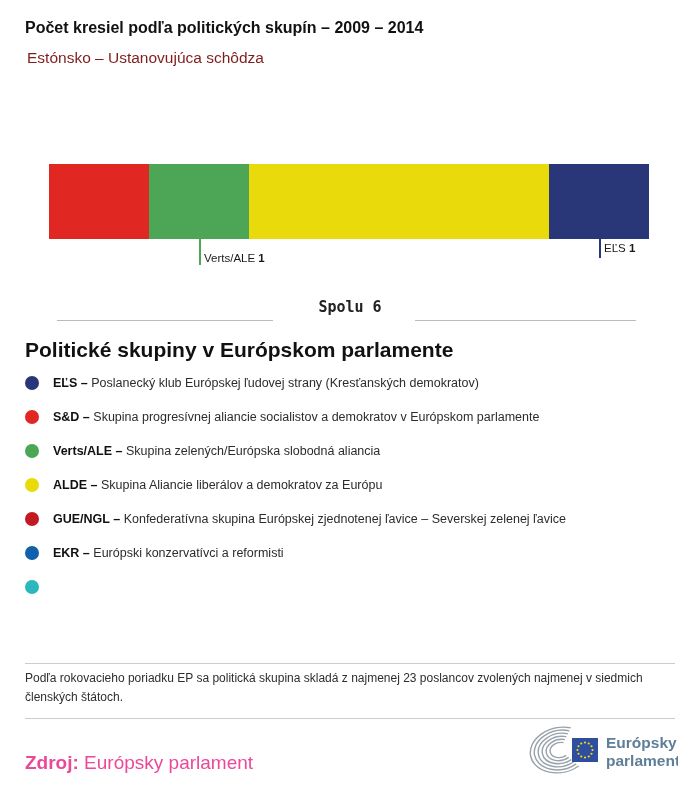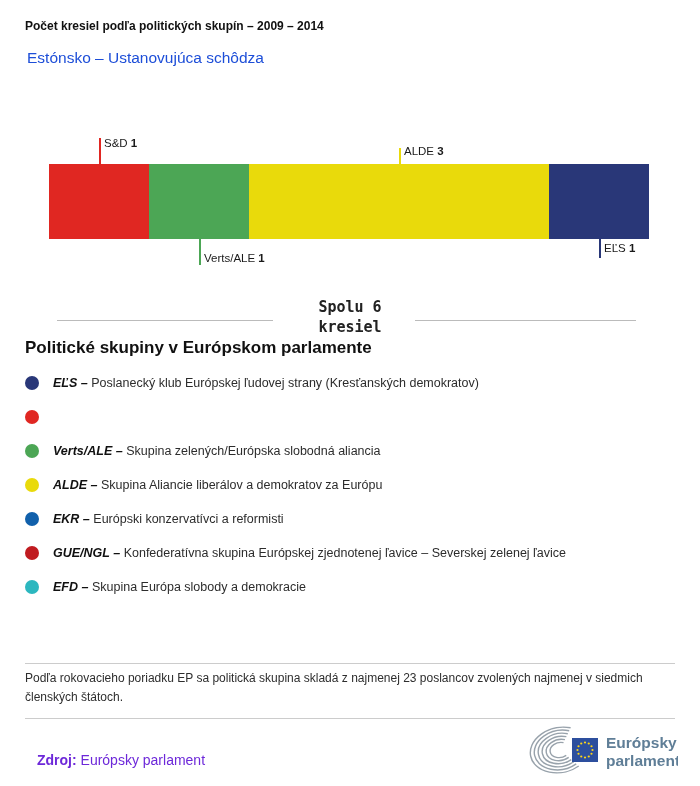--- a/index.html
+++ b/index.html
@@ -8,25 +8,25 @@
     width: 700px; height: 786px;
     font-family: "Liberation Sans", sans-serif;
     color: #1a1a1a;
     position: relative;
     overflow: hidden;
   }
   .page { position: absolute; inset: 0; width: 700px; height: 786px; }
 
   .title {
     position: absolute; left: 25px; top: 19px;
-    font-size: 12px; font-weight: bold; color: #111;
+    font-size: 16px; font-weight: bold; color: #111;
   }
   .subtitle {
     position: absolute; left: 27px; top: 49px;
-    font-size: 15.5px; font-weight: normal; color: #1d4ed8;
+    font-size: 15.5px; font-weight: normal; color: #7f1d1d;
   }
 
   
   .bar-wrap {
     position: absolute; left: 49px; top: 164px;
     width: 600px; height: 75px;
     display: flex; flex-direction: row; align-items: stretch;
   }
   .bar-segment { height: 100%; }
   .callout-layer { position: absolute; left: 49px; width: 600px; height: 30px; }
@@ -45,134 +45,127 @@
   .total-label {
     position: absolute; left: 284px; top: 297px; width: 132px;
     text-align: center;
     font-family: "DejaVu Sans Mono", monospace;
     font-weight: bold; font-size: 15px; line-height: 20px; color: #222;
   }
 
   
   .legend-heading {
     position: absolute; left: 25px; top: 338px;
-    font-size: 17px; font-weight: bold; color: #111;
+    font-size: 21px; font-weight: bold; color: #111;
   }
   .legend-list { position: absolute; left: 25px; top: 366px; width: 650px; }
   .legend-row {
     height: 34px; display: flex; align-items: center;
   }
   .legend-dot {
     width: 14px; height: 14px; border-radius: 50%;
     margin-right: 14px; flex: 0 0 14px;
   }
   .legend-text { font-size: 12.5px; color: #2c2c2c; white-space: nowrap; }
-  .legend-name { font-weight: bold; color: #111; font-style: italic; }
+  .legend-name { font-weight: bold; color: #111; }
 
   
   .divider { position: absolute; left: 25px; width: 650px; height: 1px; background: #cccccc; }
   .divider-1 { top: 663px; }
   .divider-2 { top: 718px; }
   .footnote {
     position: absolute; left: 25px; top: 669px; width: 640px;
     font-size: 12px; line-height: 19px; color: #2e2e2e;
   }
   .source {
     position: absolute; left: 25px; top: 752px;
-    font-size: 14px; color: #6d28d9; margin-left: 12px;
+    font-size: 19px; color: #ec4899;
   }
   .source .source-label { font-weight: bold; }
   .logo { position: absolute; left: 528px; top: 718px; width: 150px; height: 62px; }
 </style>
 </head>
 <body>
 
 <div class="page">
 
   <div class="title">Počet kresiel podľa politických skupín – 2009 – 2014</div>
   <div class="subtitle">Estónsko – Ustanovujúca schôdza</div>
 
-  <div class="callout-layer callouts-above">
-      <div class="tick" style="left: 50px; height: 26px; background: rgb(224, 39, 34); bottom: 0px;"></div>
-      <div class="callout-label" style="left: 55px; top: 3px;"><span>S&amp;D </span><b>1</b></div>
-      <div class="tick" style="left: 350px; height: 16px; background: rgb(233, 218, 11); bottom: 0px;"></div>
-      <div class="callout-label" style="left: 355px; top: 11px;"><span>ALDE </span><b>3</b></div>
-    </div>
   <div class="bar-wrap">
       <div class="bar-segment" style="flex-grow: 1; background: rgb(224, 39, 34);"></div>
       <div class="bar-segment" style="flex-grow: 1; background: rgb(76, 166, 85);"></div>
       <div class="bar-segment" style="flex-grow: 3; background: rgb(233, 218, 11);"></div>
       <div class="bar-segment" style="flex-grow: 1; background: rgb(41, 55, 120);"></div>
     </div>
   <div class="callout-layer callouts-below">
       <div class="tick" style="left: 150px; height: 26px; background: rgb(76, 166, 85); top: 0px;"></div>
       <div class="callout-label" style="left: 155px; top: 13px;"><span>Verts/ALE </span><b>1</b></div>
       <div class="tick" style="left: 550px; height: 19px; background: rgb(41, 55, 120); top: 0px;"></div>
       <div class="callout-label" style="left: 555px; top: 3px;"><span>EĽS </span><b>1</b></div>
     </div>
 
   <div class="total-rule left"></div>
   <div class="total-rule right"></div>
   <div class="total-label">
     <div>Spolu 6</div>
-    <div>kresiel</div>
   </div>
 
   <div class="legend-heading">Politické skupiny v Európskom parlamente</div>
   <div class="legend-list">
   <div class="legend-row">
     <span class="legend-dot" style="background: rgb(41, 55, 120);"></span>
     <span class="legend-text">
       <span class="legend-name">EĽS –</span>
       <span class="legend-desc"> Poslanecký klub Európskej ľudovej strany (Kresťanských demokratov)</span>
     </span>
   </div>
 
   <div class="legend-row">
     <span class="legend-dot" style="background: rgb(224, 39, 34);"></span>
+    <span class="legend-text">
+      <span class="legend-name">S&amp;D –</span>
+      <span class="legend-desc"> Skupina progresívnej aliancie socialistov a demokratov v Európskom parlamente</span>
+    </span>
   </div>
 
   <div class="legend-row">
     <span class="legend-dot" style="background: rgb(76, 166, 85);"></span>
     <span class="legend-text">
       <span class="legend-name">Verts/ALE –</span>
       <span class="legend-desc"> Skupina zelených/Európska slobodná aliancia</span>
     </span>
   </div>
 
   <div class="legend-row">
     <span class="legend-dot" style="background: rgb(233, 218, 11);"></span>
     <span class="legend-text">
       <span class="legend-name">ALDE –</span>
       <span class="legend-desc"> Skupina Aliancie liberálov a demokratov za Európu</span>
     </span>
   </div>
 
   <div class="legend-row">
+    <span class="legend-dot" style="background: rgb(192, 27, 32);"></span>
+    <span class="legend-text">
+      <span class="legend-name">GUE/NGL –</span>
+      <span class="legend-desc"> Konfederatívna skupina Európskej zjednotenej ľavice – Severskej zelenej ľavice</span>
+    </span>
+  </div>
+
+  <div class="legend-row">
     <span class="legend-dot" style="background: rgb(17, 96, 171);"></span>
     <span class="legend-text">
       <span class="legend-name">EKR –</span>
       <span class="legend-desc"> Európski konzervatívci a reformisti</span>
     </span>
   </div>
 
   <div class="legend-row">
-    <span class="legend-dot" style="background: rgb(192, 27, 32);"></span>
-    <span class="legend-text">
-      <span class="legend-name">GUE/NGL –</span>
-      <span class="legend-desc"> Konfederatívna skupina Európskej zjednotenej ľavice – Severskej zelenej ľavice</span>
-    </span>
-  </div>
-
-  <div class="legend-row">
     <span class="legend-dot" style="background: rgb(44, 183, 191);"></span>
-    <span class="legend-text">
-      <span class="legend-name">EFD –</span>
-      <span class="legend-desc"> Skupina Európa slobody a demokracie</span>
-    </span>
   </div>
 
 </div>
 
   <div class="divider divider-1"></div>
   <div class="footnote">Podľa rokovacieho poriadku EP sa politická skupina skladá z najmenej 23 poslancov zvolených najmenej v siedmich členských štátoch.</div>
   <div class="divider divider-2"></div>
 
   <div class="source">
     <span class="source-label">Zdroj:</span>

